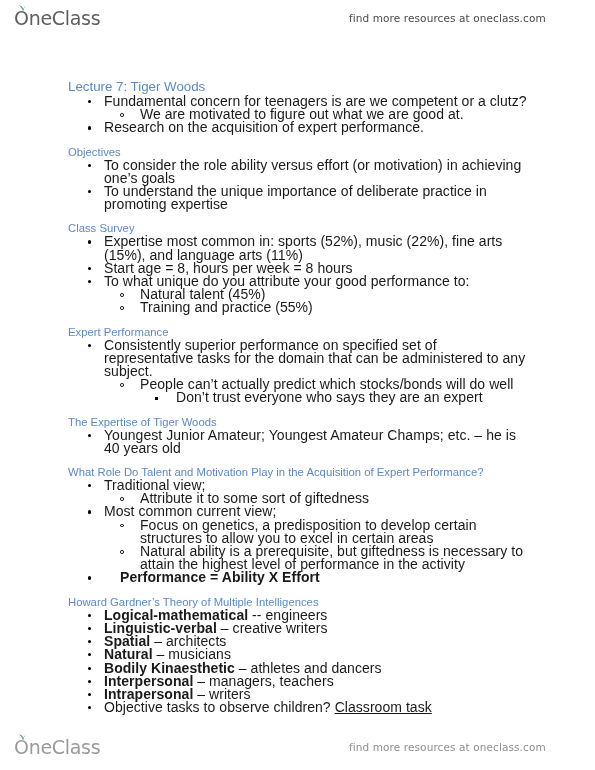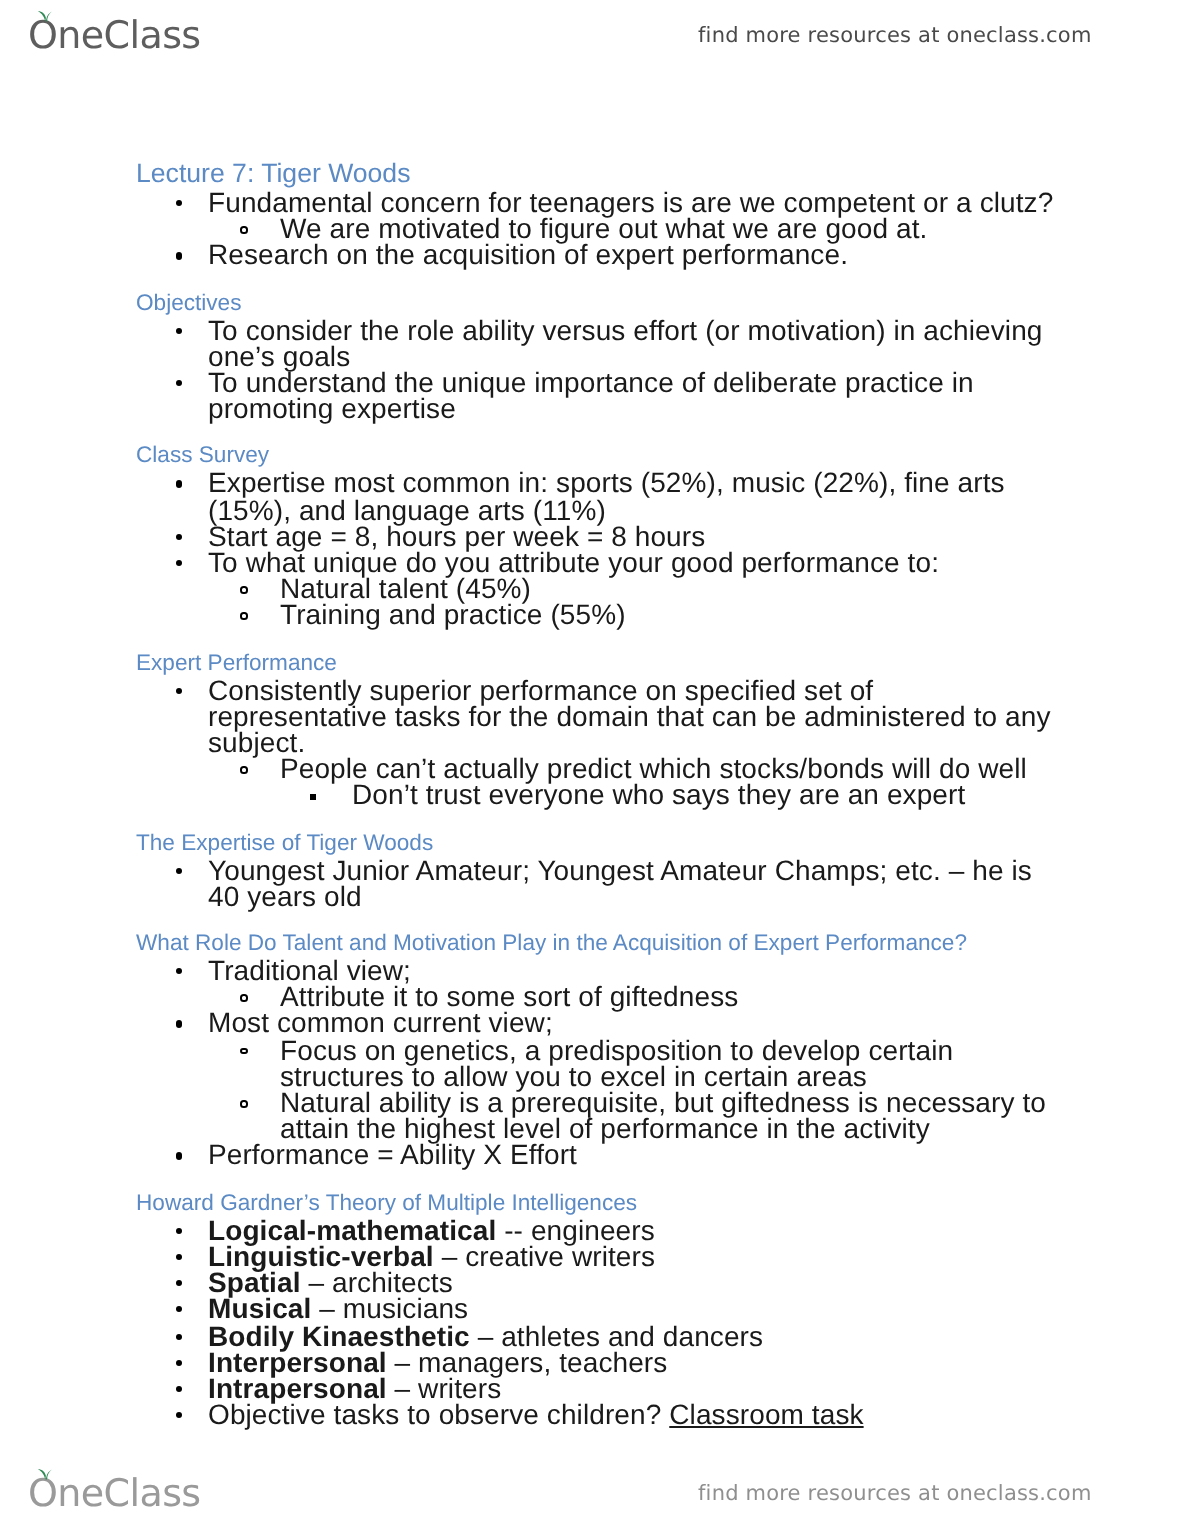--- a/index.html
+++ b/index.html
@@ -148,21 +148,21 @@
   li.l3 { padding-left: 176px; }
   li.l3::before {
     content: "";
     left: 155px;
     top: 5.5px;
     width: 2.8px;
     height: 2.8px;
     background: #000;
   }
 
-  li.item.bold .txt { font-weight: normal; }
+  li.item.bold .txt { font-weight: bold; margin-left: 16px; }
   .b { font-weight: bold; }
   .u { text-decoration: underline; }
 </style>
 </head>
 <body>
 
 <div class="page">
 
   <div class="brandbar top">
     <div class="logo">
@@ -265,21 +265,21 @@
         <li class="item l1">
           <span class="txt"><span class="b">Logical-mathematical</span><span> -- engineers</span></span>
         </li>
         <li class="item l1">
           <span class="txt"><span class="b">Linguistic-verbal</span><span> – creative writers</span></span>
         </li>
         <li class="item l1">
           <span class="txt"><span class="b">Spatial</span><span> – architects</span></span>
         </li>
         <li class="item l1">
-          <span class="txt"><span class="b">Musical</span><span> – musicians</span></span>
+          <span class="txt"><span class="b">Natural</span><span> – musicians</span></span>
         </li>
         <li class="item l1">
           <span class="txt"><span class="b">Bodily Kinaesthetic</span><span> – athletes and dancers</span></span>
         </li>
         <li class="item l1">
           <span class="txt"><span class="b">Interpersonal</span><span> – managers, teachers</span></span>
         </li>
         <li class="item l1">
           <span class="txt"><span class="b">Intrapersonal</span><span> – writers</span></span>
         </li>

